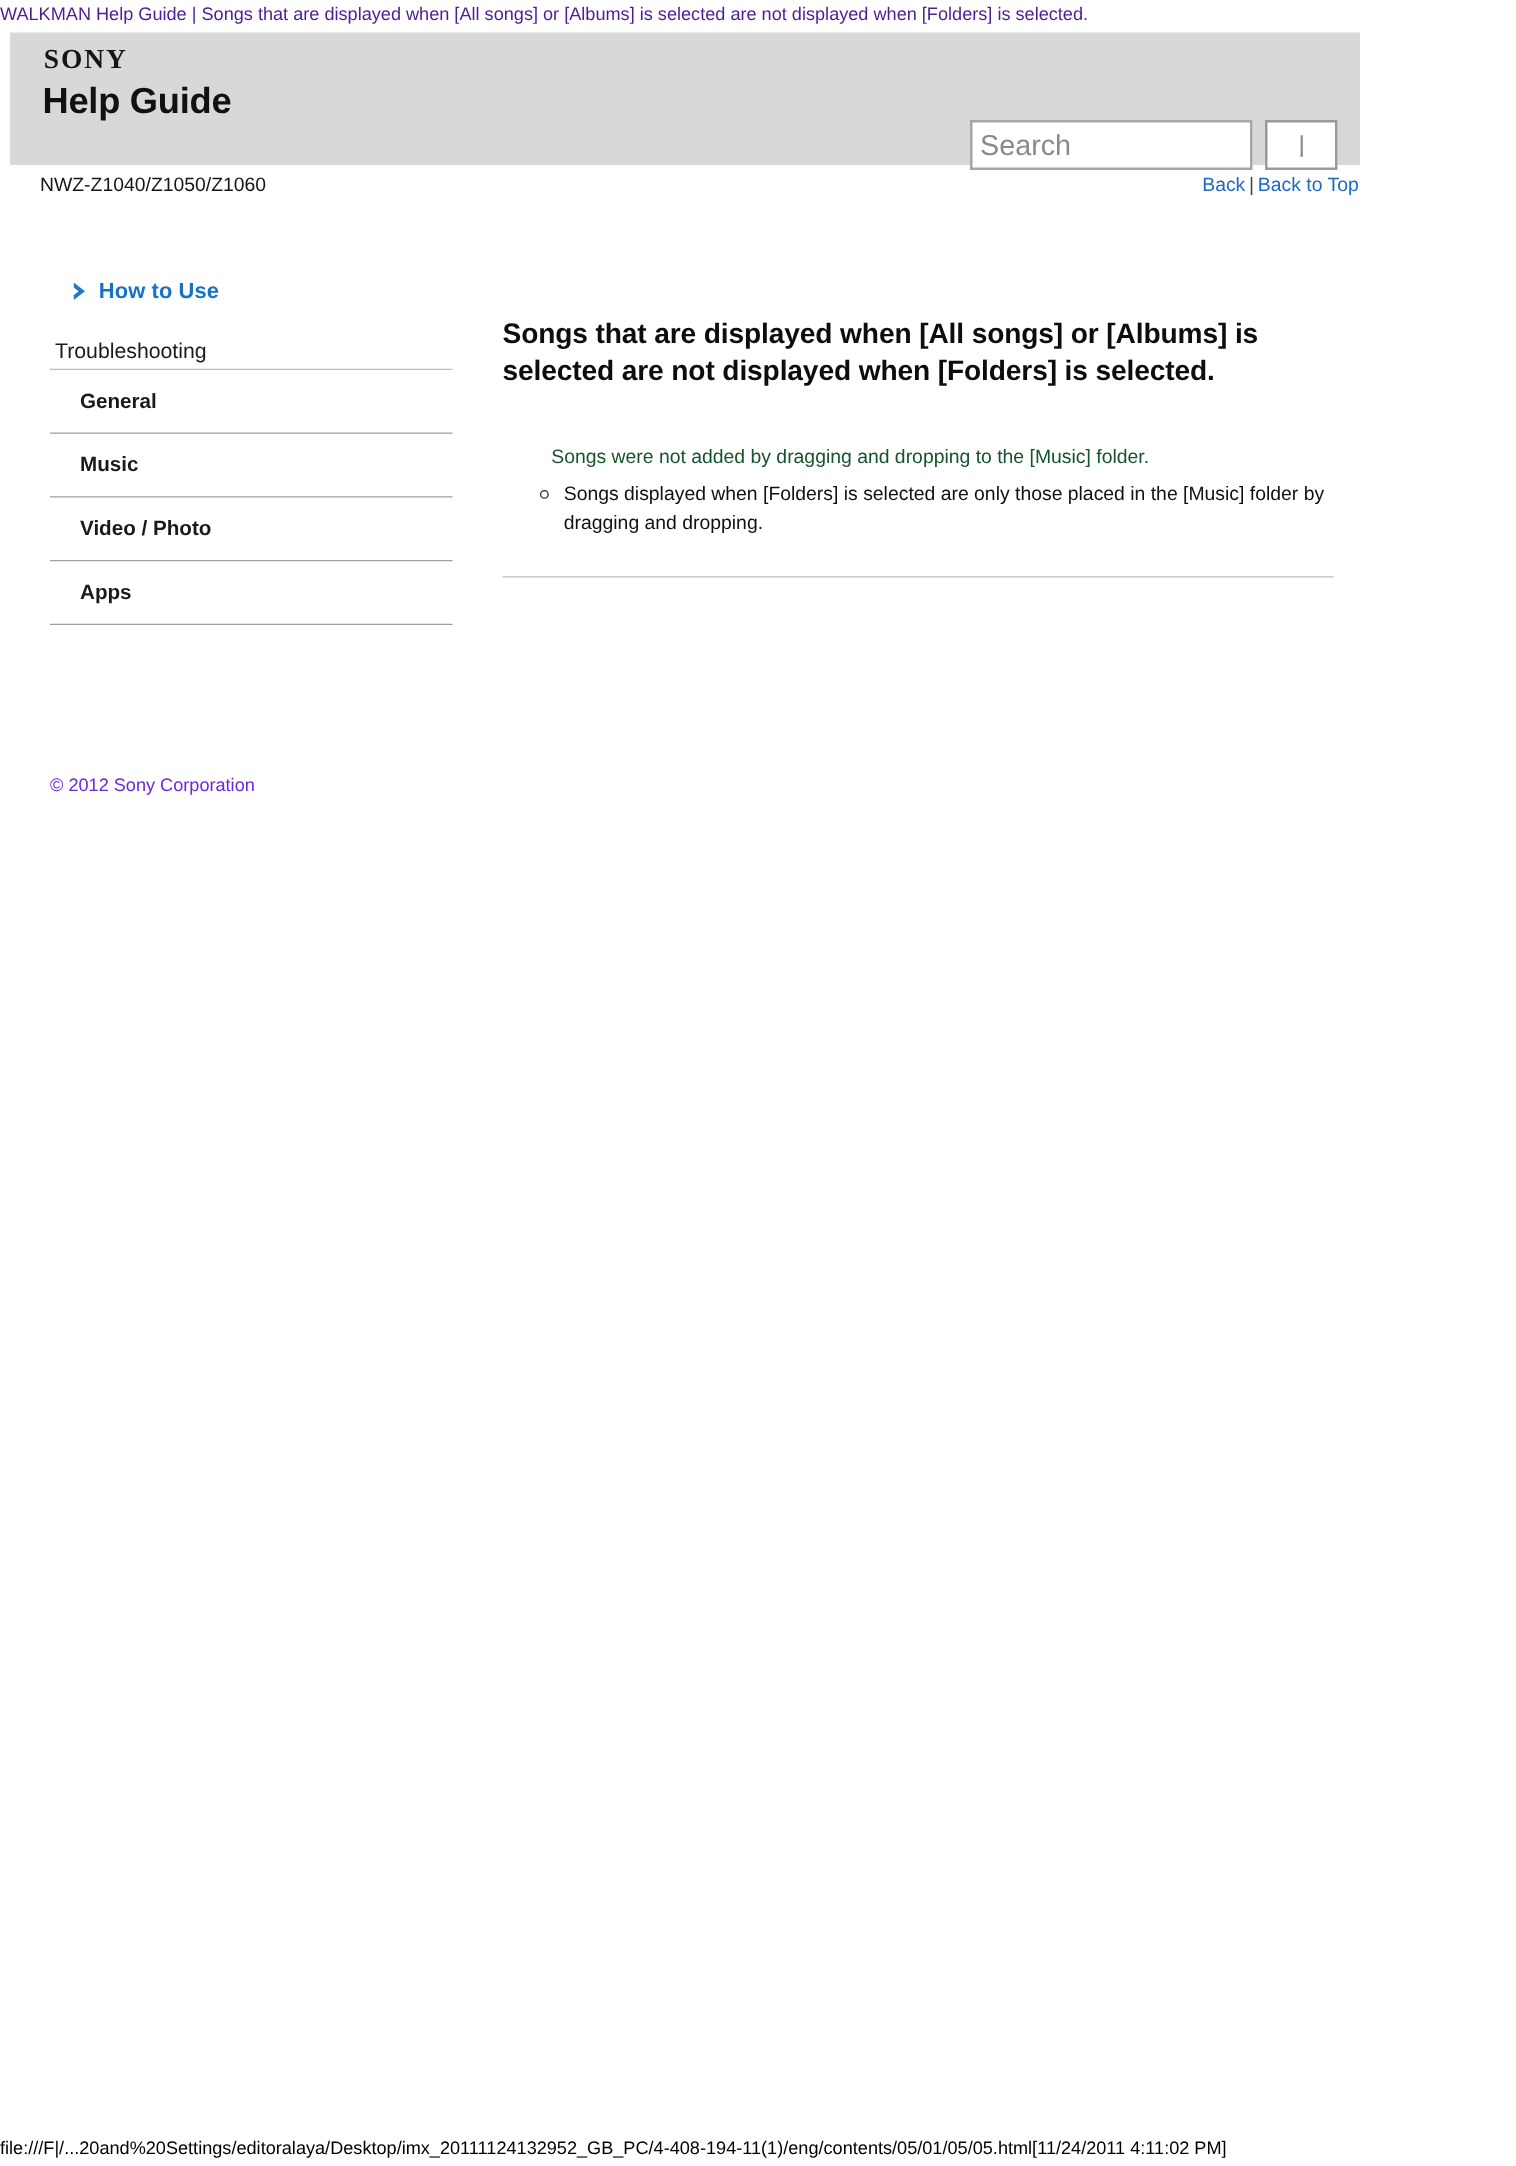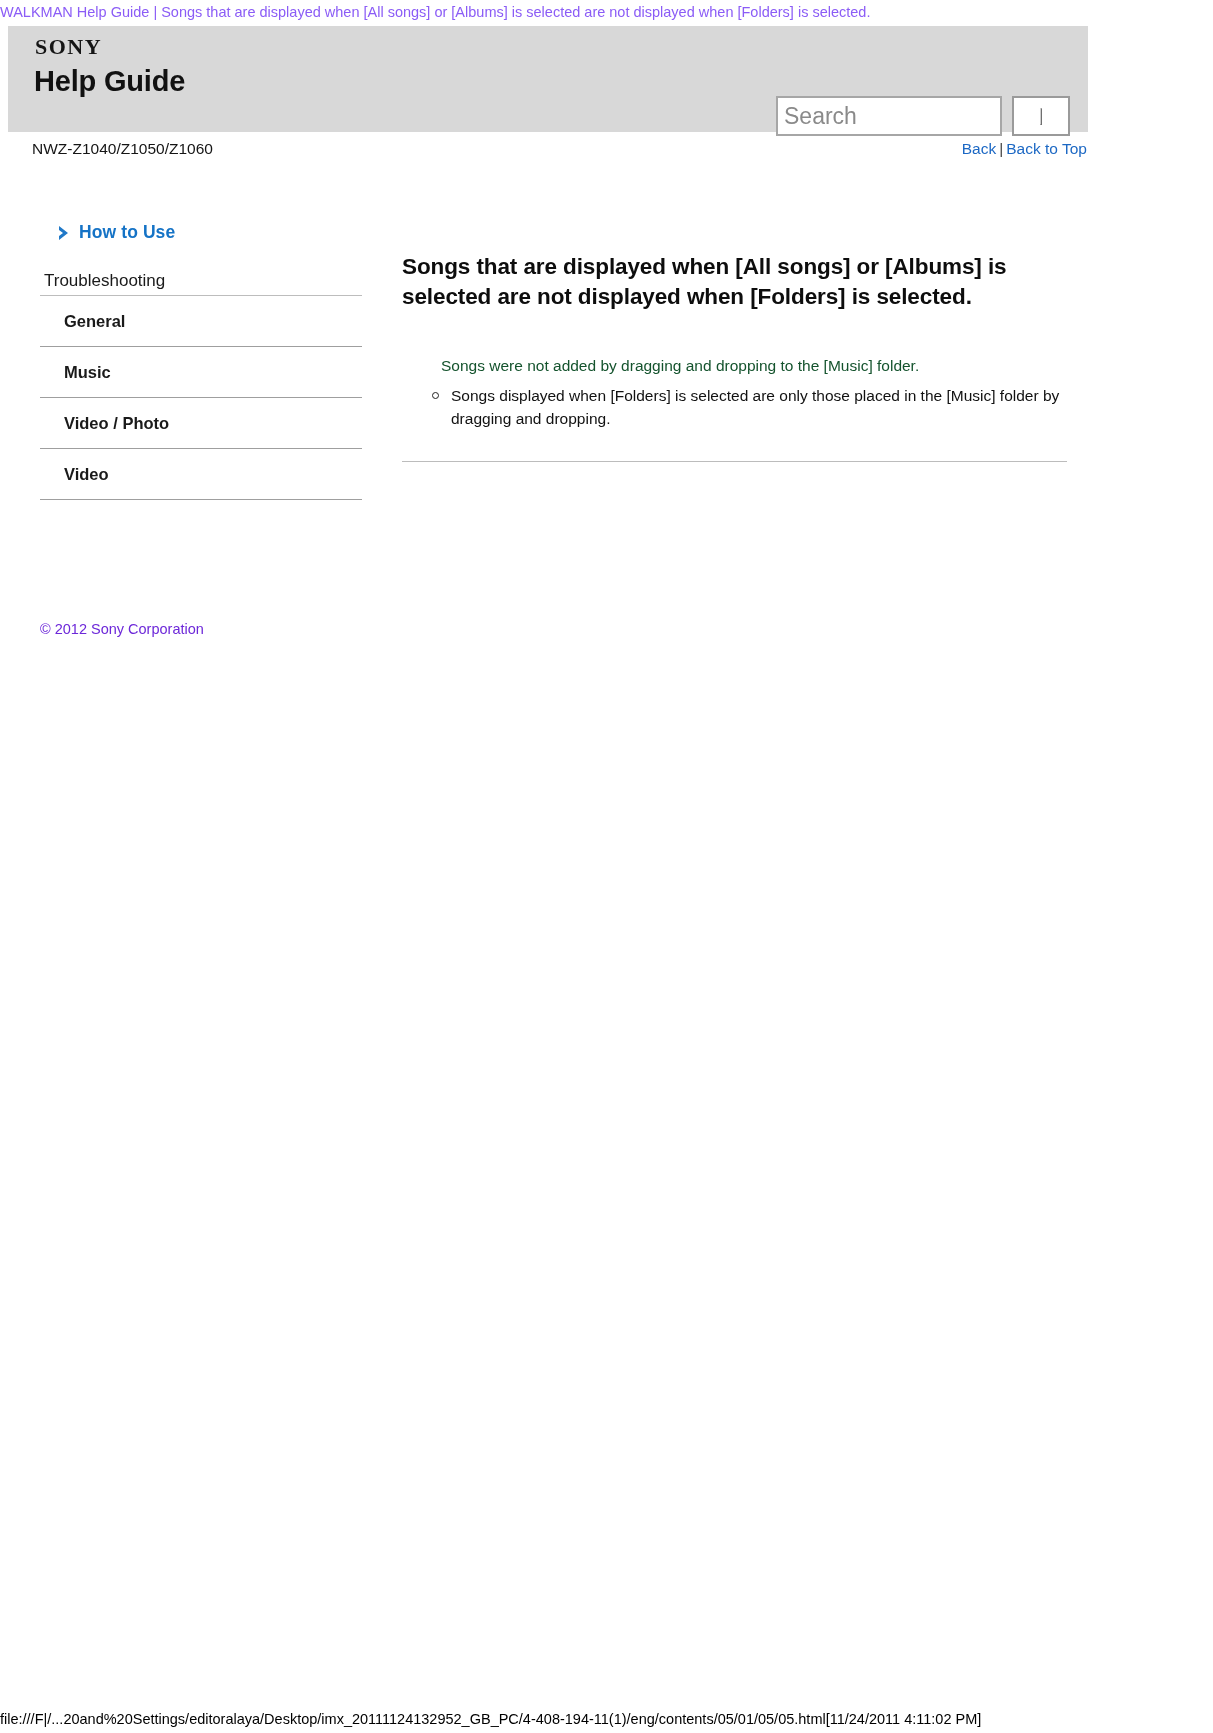--- a/index.html
+++ b/index.html
@@ -18,21 +18,21 @@
 
   
   .print-header {
     position: absolute;
     top: 0px;
     left: 0px;
     width: 1213px;
     height: 24px;
     font-size: 14.5px;
     line-height: 24px;
-    color: #8b5cf6;
+    color: #4c1d95;
     white-space: nowrap;
     overflow: hidden;
   }
 
   
   .masthead {
     position: absolute;
     top: 26px;
     left: 8px;
     width: 1080px;
@@ -279,21 +279,21 @@
   <div class="nav-item">
     <span>General</span>
   </div>
   <div class="nav-item">
     <span>Music</span>
   </div>
   <div class="nav-item">
     <span>Video / Photo</span>
   </div>
   <div class="nav-item">
-    <span>Video</span>
+    <span>Apps</span>
   </div>
 </div>
 
 <div class="copyright">© 2012 Sony Corporation</div>
 
 <div class="content">
   <h1>Songs that are displayed when [All songs] or [Albums] is selected are not displayed when [Folders] is selected.</h1>
 
   <div class="content-body">
     <p class="lead">Songs were not added by dragging and dropping to the [Music] folder.</p>

